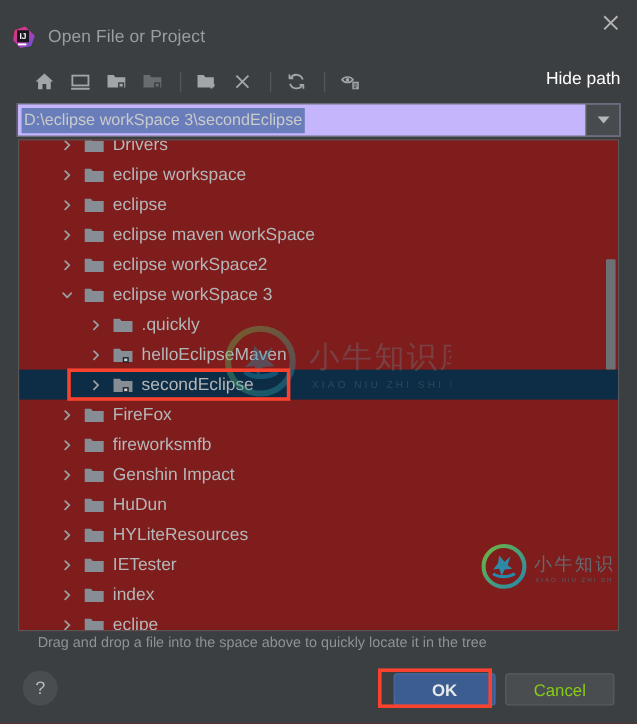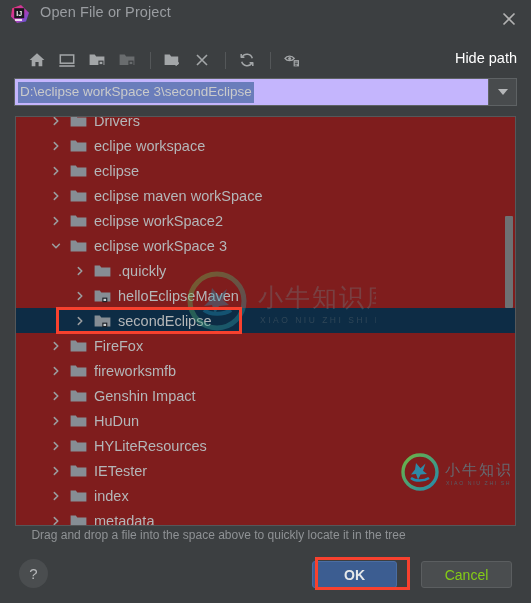--- a/index.html
+++ b/index.html
@@ -14,22 +14,22 @@
     color: #bbbbbb;
     overflow: hidden;
     position: relative;
   }
 
   
   #titlebar {
     height: 38px;
     background: #3c3f41;
     display: flex;
-    align-items: flex-start;
-    padding: 4px 0 0 10px;
+    align-items: center;
+    padding: 12px 0 0 10px;
     position: relative;
   }
   #app-logo {
     width: 20px;
     height: 20px;
     position: relative;
     flex: 0 0 auto;
     margin-right: 10px;
   }
   #app-logo svg { display: block; }
@@ -239,21 +239,21 @@
     height: 27px;
     border-radius: 3px;
     font-size: 14px;
     display: flex;
     align-items: center;
     justify-content: center;
     cursor: pointer;
     box-sizing: border-box;
   }
   #ok-btn {
-    left: 312px;
+    left: 328px;
     top: 9px;
     width: 85px;
     background: #3c5d91;
     border: 1px solid #4a6da3;
     color: #e6e8ea;
     font-weight: bold;
   }
   #cancel-btn {
     left: 421px;
     top: 9px;
@@ -612,21 +612,21 @@
         <span class="arrow">
           <svg width="10" height="10" viewBox="0 0 10 10" fill="none" stroke="currentColor" stroke-width="1.5" stroke-linecap="round" stroke-linejoin="round">
             <path d="M3.3 1.6 L6.8 5 L3.3 8.4"></path>
           </svg>
         </span>
         <span class="folder-ic">
           <svg width="17" height="16" viewBox="0 0 17 16">
             <path d="M0.6 2.6h5.2l1.5 1.9h9.1v9.1H0.6Z" fill="#868d94"></path>
           </svg>
         </span>
-        <span class="tree-label">metadata</span>
+        <span class="tree-label">eclipe</span>
       </div>
     </div>
   <div id="tree-scrollbar">
     <div id="tree-thumb"></div>
   </div>
 </div>
 
 <div class="wm" id="wm-big">
   <svg width="190" height="62" viewBox="0 0 190 62">
     <defs>

